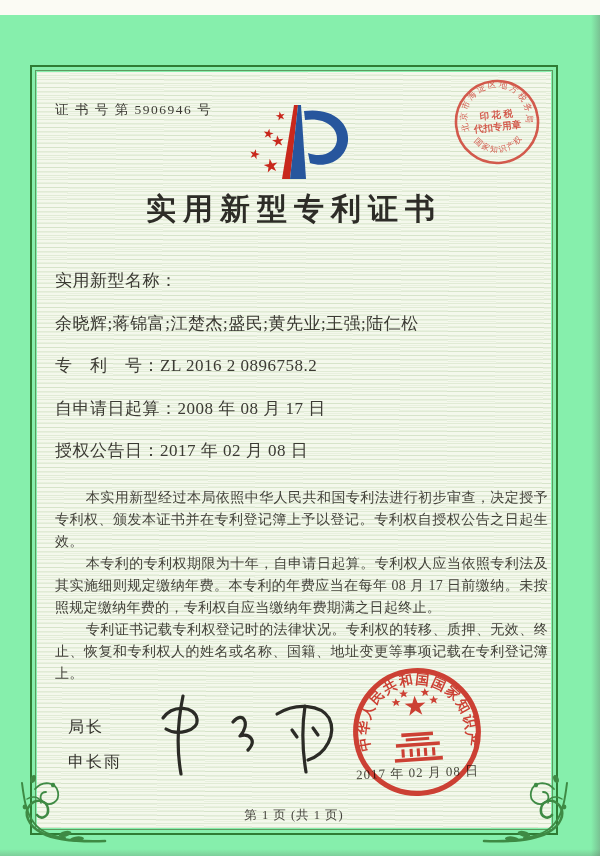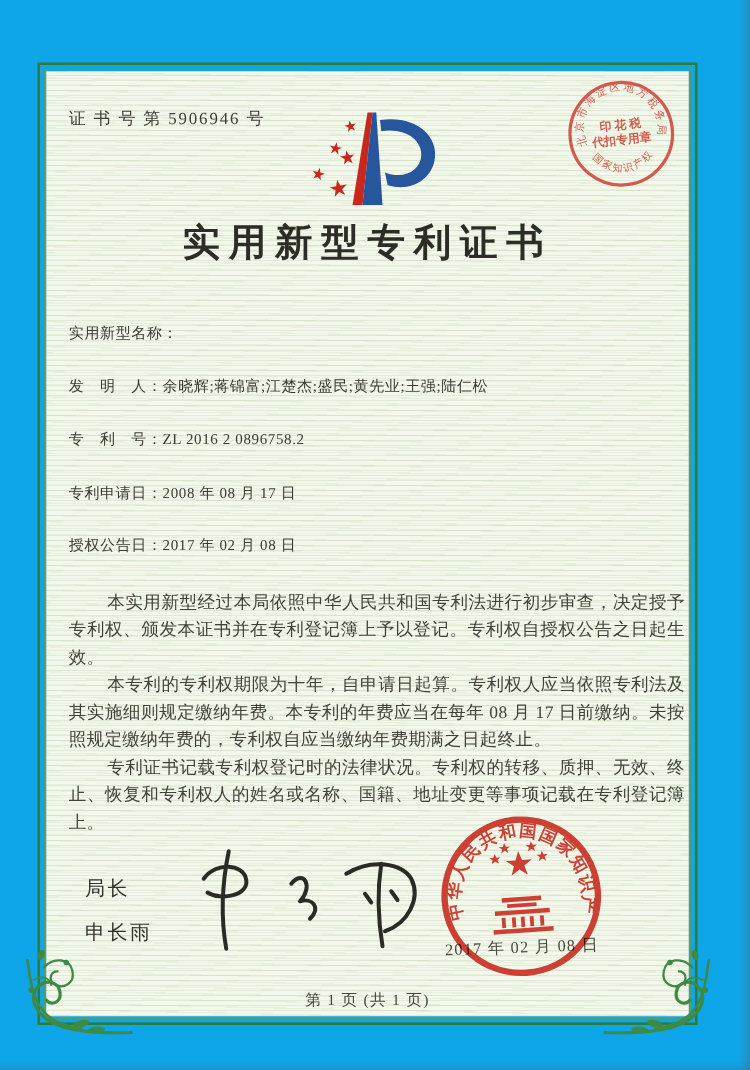--- a/index.html
+++ b/index.html
@@ -1,19 +1,19 @@
 <!DOCTYPE html>
 <html><head>
 <meta charset="utf-8">
 <style>
   * { margin:0; padding:0; box-sizing:border-box; }
   html,body { width:600px; height:856px; }
   body { font-family:"Liberation Serif","DejaVu Serif",serif; position:relative; overflow:hidden; background:#fbfbf4; }
 
-  .paper { position:absolute; inset:0; background:#0ea5e9; }
+  .paper { position:absolute; inset:0; background:#86efac;margin-top:15px; }
   .scan-shadow-right { position:absolute; top:0; right:0; width:9px; height:100%;
     background:linear-gradient(to right, rgba(0,0,0,0), rgba(90,90,88,0.30)); }
   .scan-shadow-bottom { position:absolute; left:0; bottom:0; width:100%; height:7px;
     background:linear-gradient(to bottom, rgba(0,0,0,0), rgba(90,90,88,0.22)); }
 
   .border-outer { position:absolute; left:30px; top:50px; width:528px; height:770px;
     border:2px solid #2f7c34; }
   .border-inner { position:absolute; left:35px; top:55px; width:518px; height:760px;
     border:1px solid #5d9c60; }
   .cert-bg { position:absolute; left:37px; top:57px; width:514px; height:756px;
@@ -24,21 +24,21 @@
   }
 
   .cert-no { position:absolute; left:55px; top:86px; font-size:13.5px; letter-spacing:1.5px; color:#3c3b35; }
 
   .logo-wrap { position:absolute; left:232px; top:84px; width:126px; height:86px; }
 
   .title { position:absolute; left:30px; top:174px; width:528px; text-align:center;
     font-size:30px; font-weight:bold; letter-spacing:7px; color:#2d2c27; }
 
   .fields { position:absolute; left:55px; top:253px; right:58px; }
-  .field-row { display:flex; font-size:12px; line-height:26px; margin-bottom:16.5px; color:#3b3a33; }
+  .field-row { display:flex; font-size:17px; line-height:26px; margin-bottom:16.5px; color:#3b3a33; }
   .field-label { flex:0 0 auto; letter-spacing:0.5px; }
   .field-value { flex:1 1 auto; letter-spacing:0.5px; }
 
   .paragraphs { position:absolute; left:55px; right:52px; top:472px;
     font-size:14px; line-height:22px; color:#43423a; text-align:justify; }
   .paragraphs p { text-indent:2.2em; letter-spacing:0.3px; }
 
   .director-block { position:absolute; left:68px; top:694px; font-size:16px; line-height:35px; color:#33322c; letter-spacing:2px; }
 
   .signature-svg { position:absolute; left:145px; top:663px; width:205px; height:108px; }
@@ -111,29 +111,28 @@
     </g>
   </svg>
 
   <div class="title">实用新型专利证书</div>
 
   <div class="fields">
     <div class="field-row">
       <span class="field-label">实用新型名称：</span>
     </div>
     <div class="field-row">
-      <span class="field-label">发　明　人：</span>
       <span class="field-value">余晓辉;蒋锦富;江楚杰;盛民;黄先业;王强;陆仁松</span>
     </div>
     <div class="field-row">
       <span class="field-label">专　利　号：</span>
       <span class="field-value">ZL 2016 2 0896758.2</span>
     </div>
     <div class="field-row">
-      <span class="field-label">专利申请日：</span>
+      <span class="field-label">自申请日起算：</span>
       <span class="field-value">2008 年 08 月 17 日</span>
     </div>
     <div class="field-row">
       <span class="field-label">授权公告日：</span>
       <span class="field-value">2017 年 02 月 08 日</span>
     </div>
   </div>
 
   <div class="paragraphs">
     <p>本实用新型经过本局依照中华人民共和国专利法进行初步审查，决定授予专利权、颁发本证书并在专利登记簿上予以登记。专利权自授权公告之日起生效。</p>

